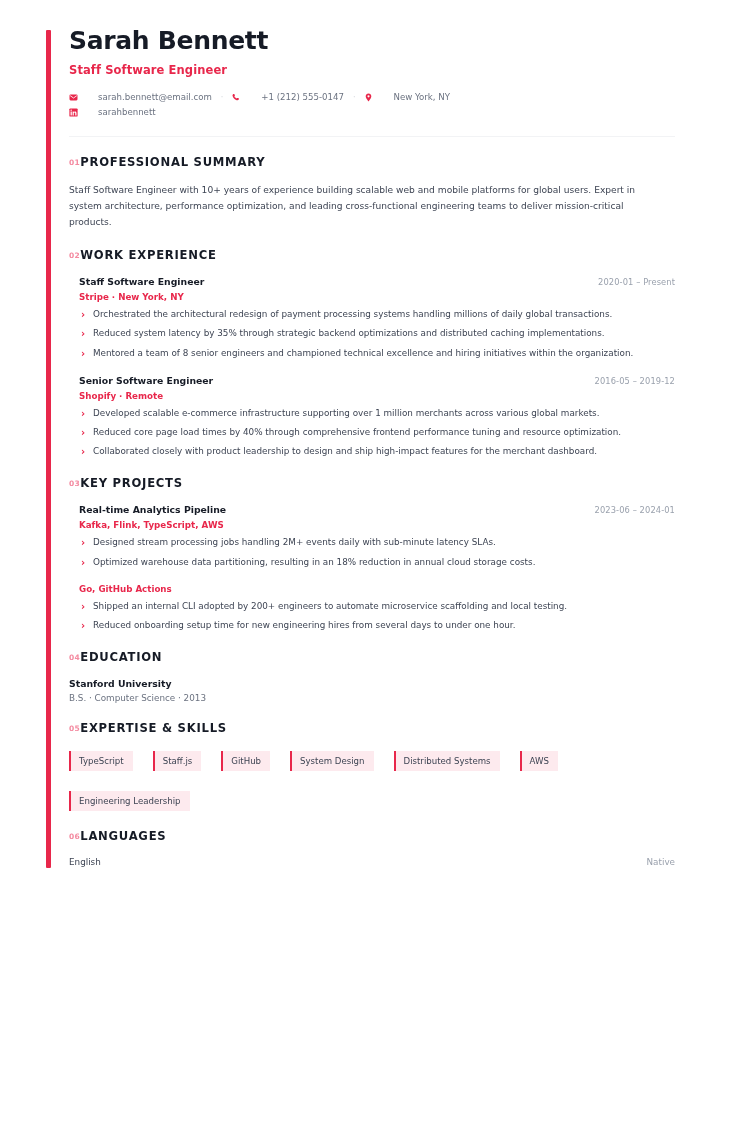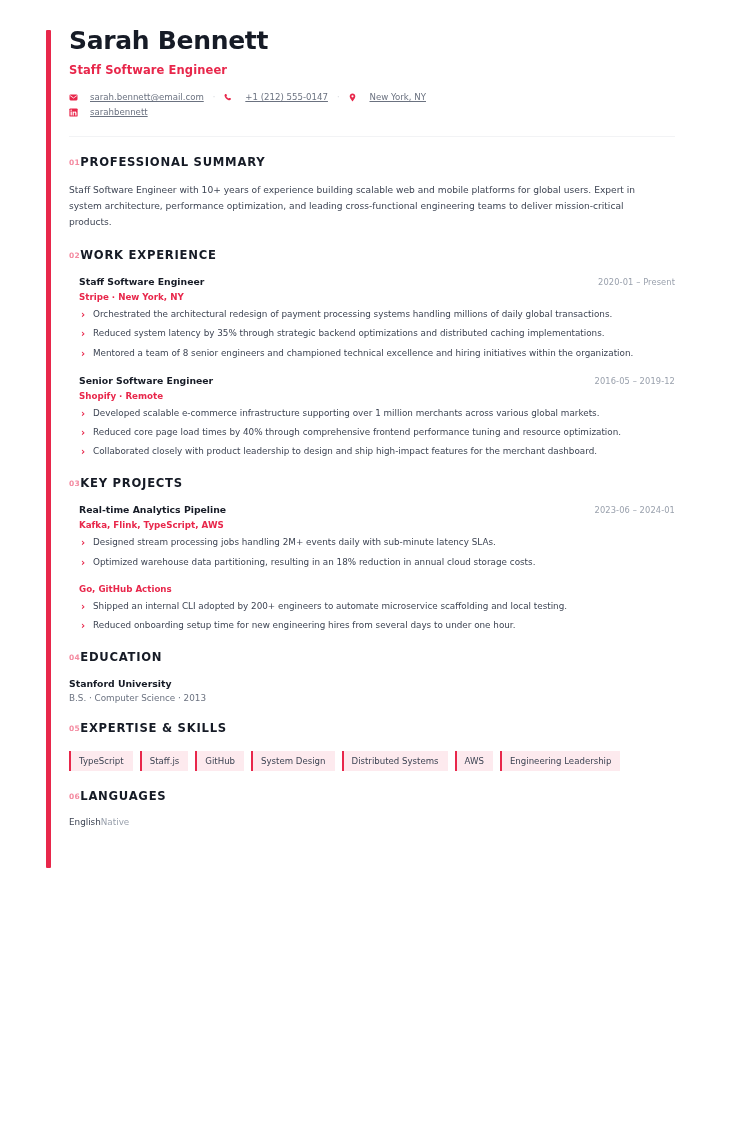--- a/index.html
+++ b/index.html
@@ -56,23 +56,22 @@
     flex-wrap: wrap;
     align-items: center;
     font-size: 8.6px;
     color: #6b7280;
     line-height: 1.75;
     max-width: 430px;
   }
   .contact-item {
     display: inline-flex;
     align-items: center;
-    gap: 12px;
+    gap: 20px;
     white-space: nowrap;
-    text-decoration: underline;
   }
   .contact-sep {
     color: #d6d9de;
     padding: 0 9px;
     font-size: 8px;
   }
   .ci-icon {
     display: inline-flex;
     width: 9px;
     height: 9px;
@@ -175,36 +174,36 @@
   }
   .edu-meta {
     font-size: 8.8px;
     color: #6b7280;
   }
 
   
   .skills {
     display: flex;
     flex-wrap: wrap;
-    gap: 7px;
+    gap: 20px;
     margin-top: 16px;
   }
   .skill {
     font-size: 8.6px;
     color: #3d4453;
     background: #fdeaee;
     border-left: 2.5px solid #e8274b;
     padding: 4px 9px 4px 8px;
     line-height: 1.4;
   }
 
   
   .lang-row {
     display: flex;
-    justify-content: flex-start;
+    justify-content: space-between;
     align-items: baseline;
     font-size: 8.8px;
     color: #3d4453;
   }
   .lang-level { color: #9aa1ad; }
 </style>
 </head>
 <body>
 
 <div class="page">

